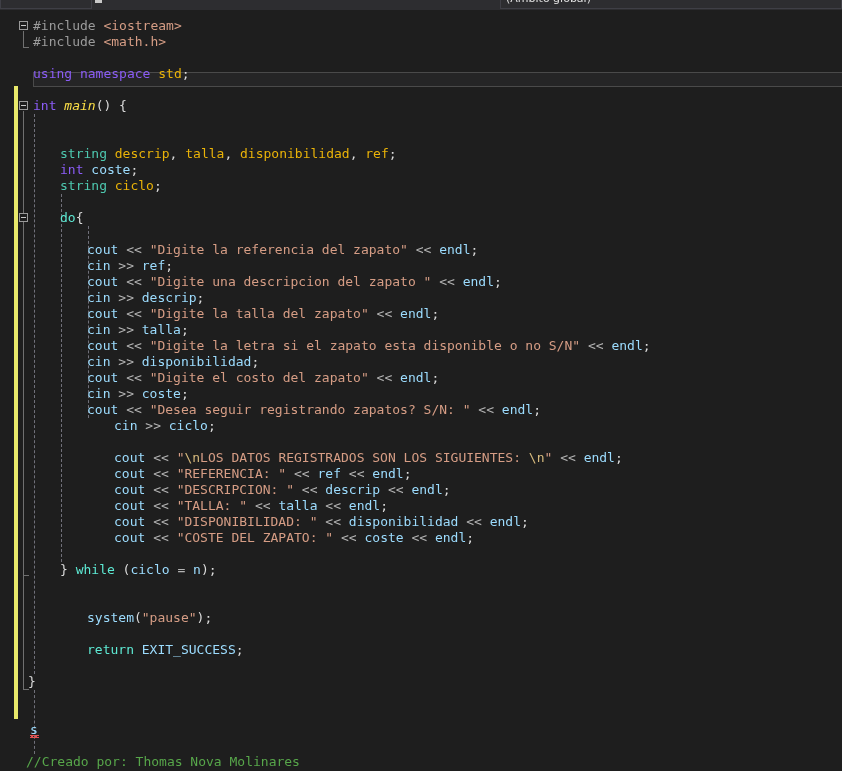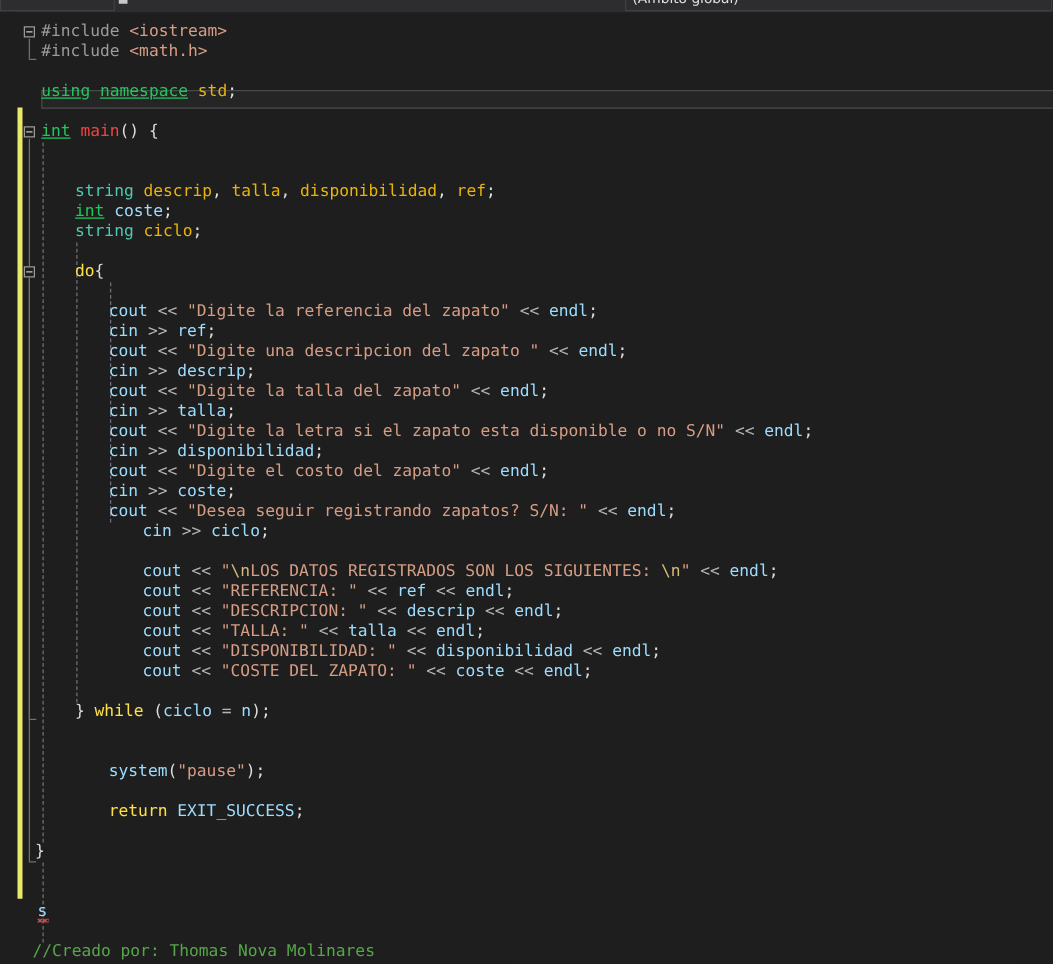--- a/index.html
+++ b/index.html
@@ -160,24 +160,24 @@
       linear-gradient(45deg, transparent 40%, #e05252 40%, #e05252 60%, transparent 60%),
       linear-gradient(-45deg, transparent 40%, #e05252 40%, #e05252 60%, transparent 60%);
     background-size: 4px 3px;
     background-repeat: repeat-x;
   }
 
   
   .t-plain   { color: #eab308; }
   .t-pp      { color: #9b9b9b; }
   .t-ppstr   { color: #d69d85; }
-  .t-kw      { color: #22c55e; text-decoration: underline; }
-  .t-ctrl    { color: #fde047; }
+  .t-kw      { color: #8b5cf6; }
+  .t-ctrl    { color: #5eead4; }
   .t-type    { color: #4ec9b0; }
-  .t-func    { color: #ef4444; }
+  .t-func    { color: #fde047; font-style: italic; }
   .t-str     { color: #d69d85; }
   .t-esc     { color: #d7ba7d; }
   .t-ident   { color: #9cdcfe; }
   .t-punct   { color: #dcdcdc; }
   .t-op      { color: #b4b4b4; }
   .t-comment { color: #57a64a; }
 </style>
 </head>
 <body>
 

